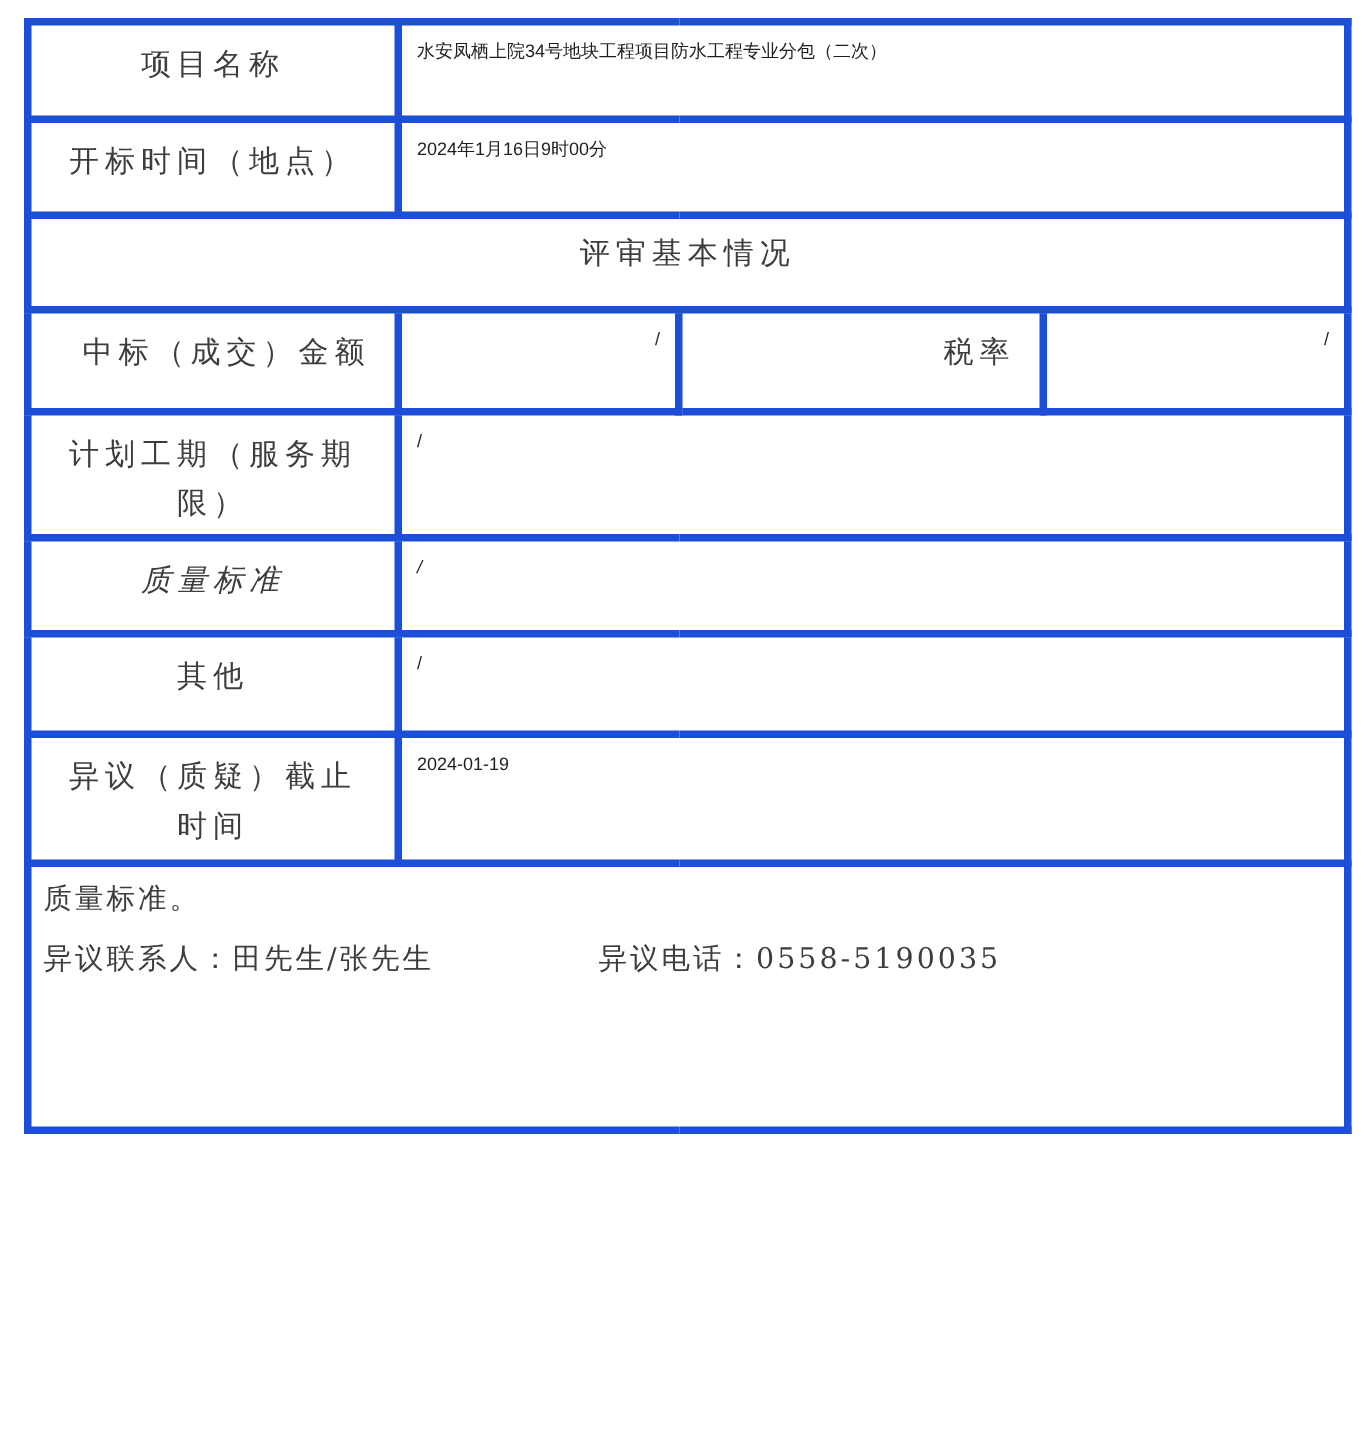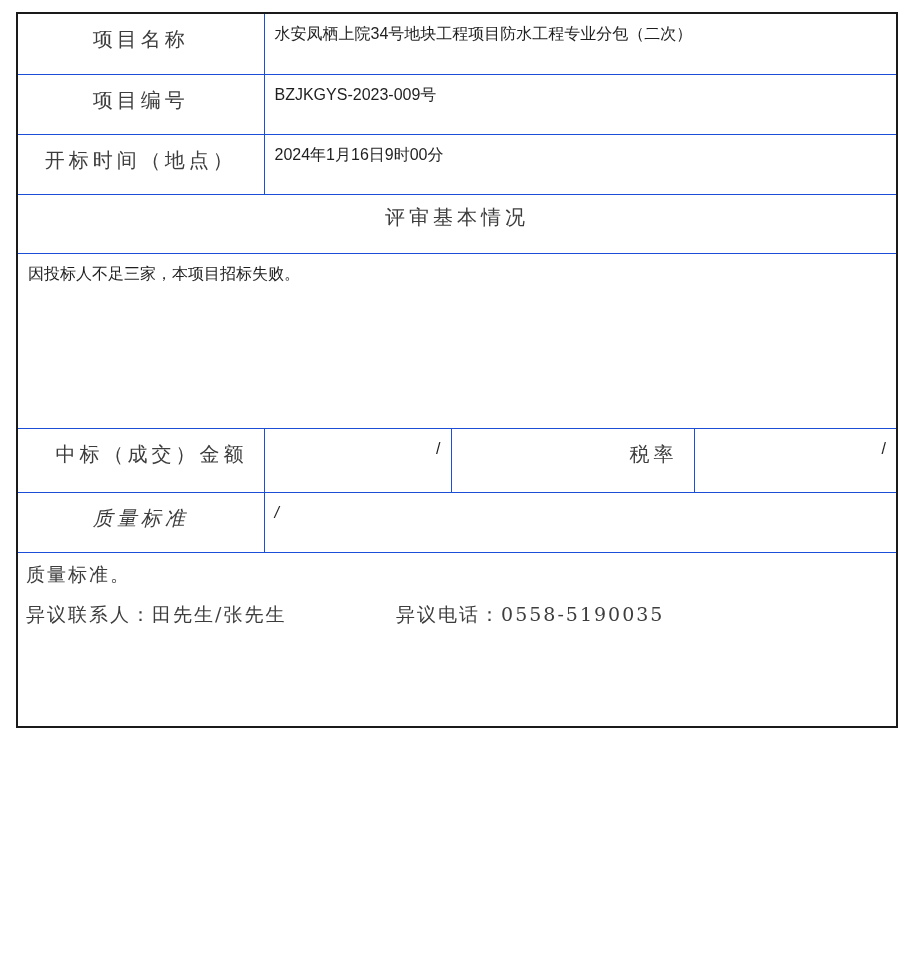--- a/index.html
+++ b/index.html
@@ -19,39 +19,39 @@
   table.announcement {
     position: absolute;
     left: 16px;
     top: 12px;
     width: 880px;
     border-collapse: collapse;
     table-layout: fixed;
     border: 2px solid #1a1a1a;
   }
   table.announcement td {
-    border: 1px solid #1d4ed8;
+    border: 5px solid #1d4ed8;
     vertical-align: top;
     overflow: hidden;
   }
   
   .lbl {
     text-align: center;
     font-family: "DejaVu Serif", "Liberation Serif", serif;
     font-size: 20px;
     letter-spacing: 4px;
     color: #3d3d3d;
     padding: 9px 16px 0 16px;
     line-height: 1.65;
   }
   
   .val {
     text-align: left;
     font-family: "Liberation Sans", "DejaVu Sans", sans-serif;
-    font-size: 16px;
+    font-size: 12px;
     color: #1f1f1f;
     padding: 8px 10px 0 10px;
     line-height: 1.5;
   }
   .center-header {
     text-align: center;
     font-family: Liberation Sans, sans-serif;
     font-size: 20px;
     letter-spacing: 4px;
     color: #3d3d3d;
@@ -92,54 +92,59 @@
       <col style="width:243px">
       <col style="width:203px">
     </colgroup>
 
     <tbody>
         <tr class="r1">
       <td class="lbl">项目名称</td>
       <td class="val" colspan="3">水安凤栖上院34号地块工程项目防水工程专业分包（二次）</td>
     </tr>
 
-    <tr class="r2">
-      <td class="lbl">项目编号</td>
-      <td class="val" colspan="3">BZJKGYS-2023-009号</td>
-    </tr>
 
 
     <tr class="r4">
       <td class="lbl">开标时间（地点）</td>
       <td class="val" colspan="3">2024年1月16日9时00分</td>
     </tr>
 
     <tr class="r5">
       <td class="center-header" colspan="4">评审基本情况</td>
     </tr>
 
-    <tr class="r6">
-      <td class="val" colspan="4">因投标人不足三家，本项目招标失败。</td>
-    </tr>
 
 
     <tr class="r8">
       <td class="lbl">中标（成交）金额</td>
       <td class="val">/</td>
       <td class="lbl">税率</td>
       <td class="val">/</td>
     </tr>
 
+    <tr class="r9">
+      <td class="lbl">计划工期（服务期限）</td>
+      <td class="val" colspan="3">/</td>
+    </tr>
 
     <tr class="r10">
       <td class="lbl">质量标准</td>
       <td class="val" colspan="3">/</td>
     </tr>
 
+    <tr class="r11">
+      <td class="lbl">其他</td>
+      <td class="val" colspan="3">/</td>
+    </tr>
 
+    <tr class="r12">
+      <td class="lbl">异议（质疑）截止时间</td>
+      <td class="val" colspan="3">2024-01-19</td>
+    </tr>
 
     <tr class="r13">
       <td class="footer-cell" colspan="4">
         <div class="f-line">
           <span>质量标准。</span>
         </div>
         <div class="f-line">
           <span class="f-left">异议联系人：田先生/张先生</span>
           <span>异议电话：0558-5190035</span>
         </div>

